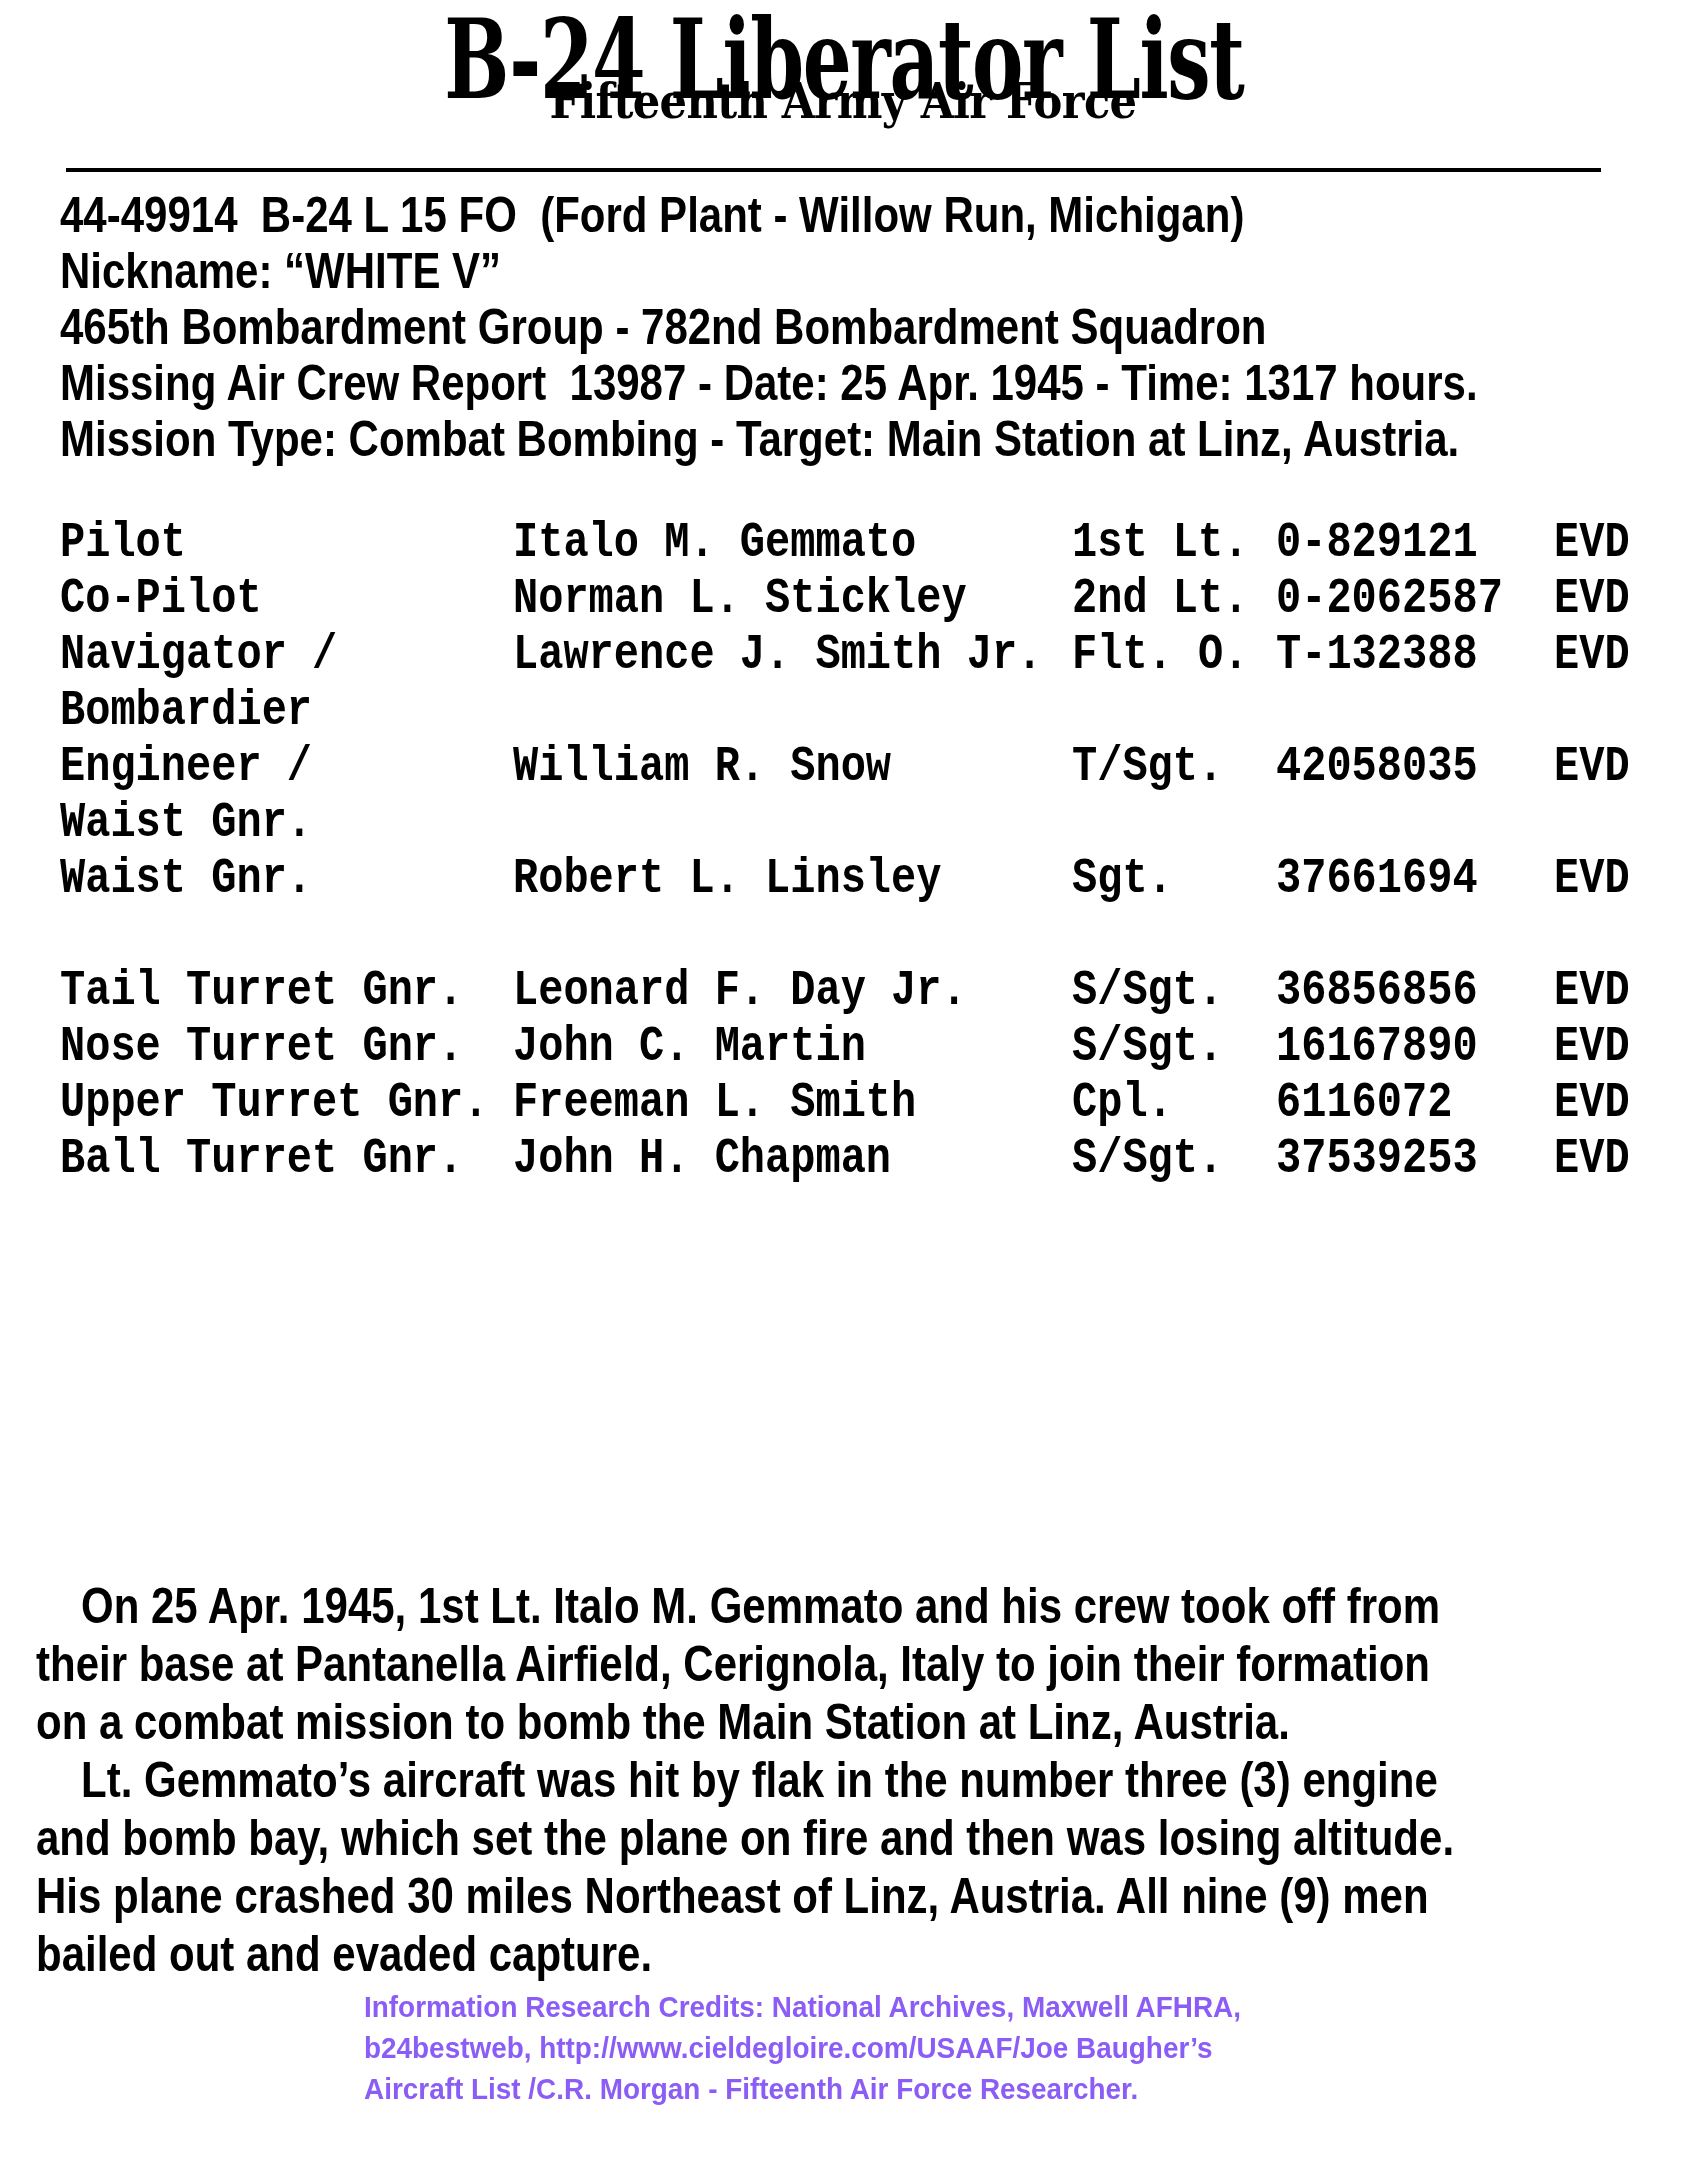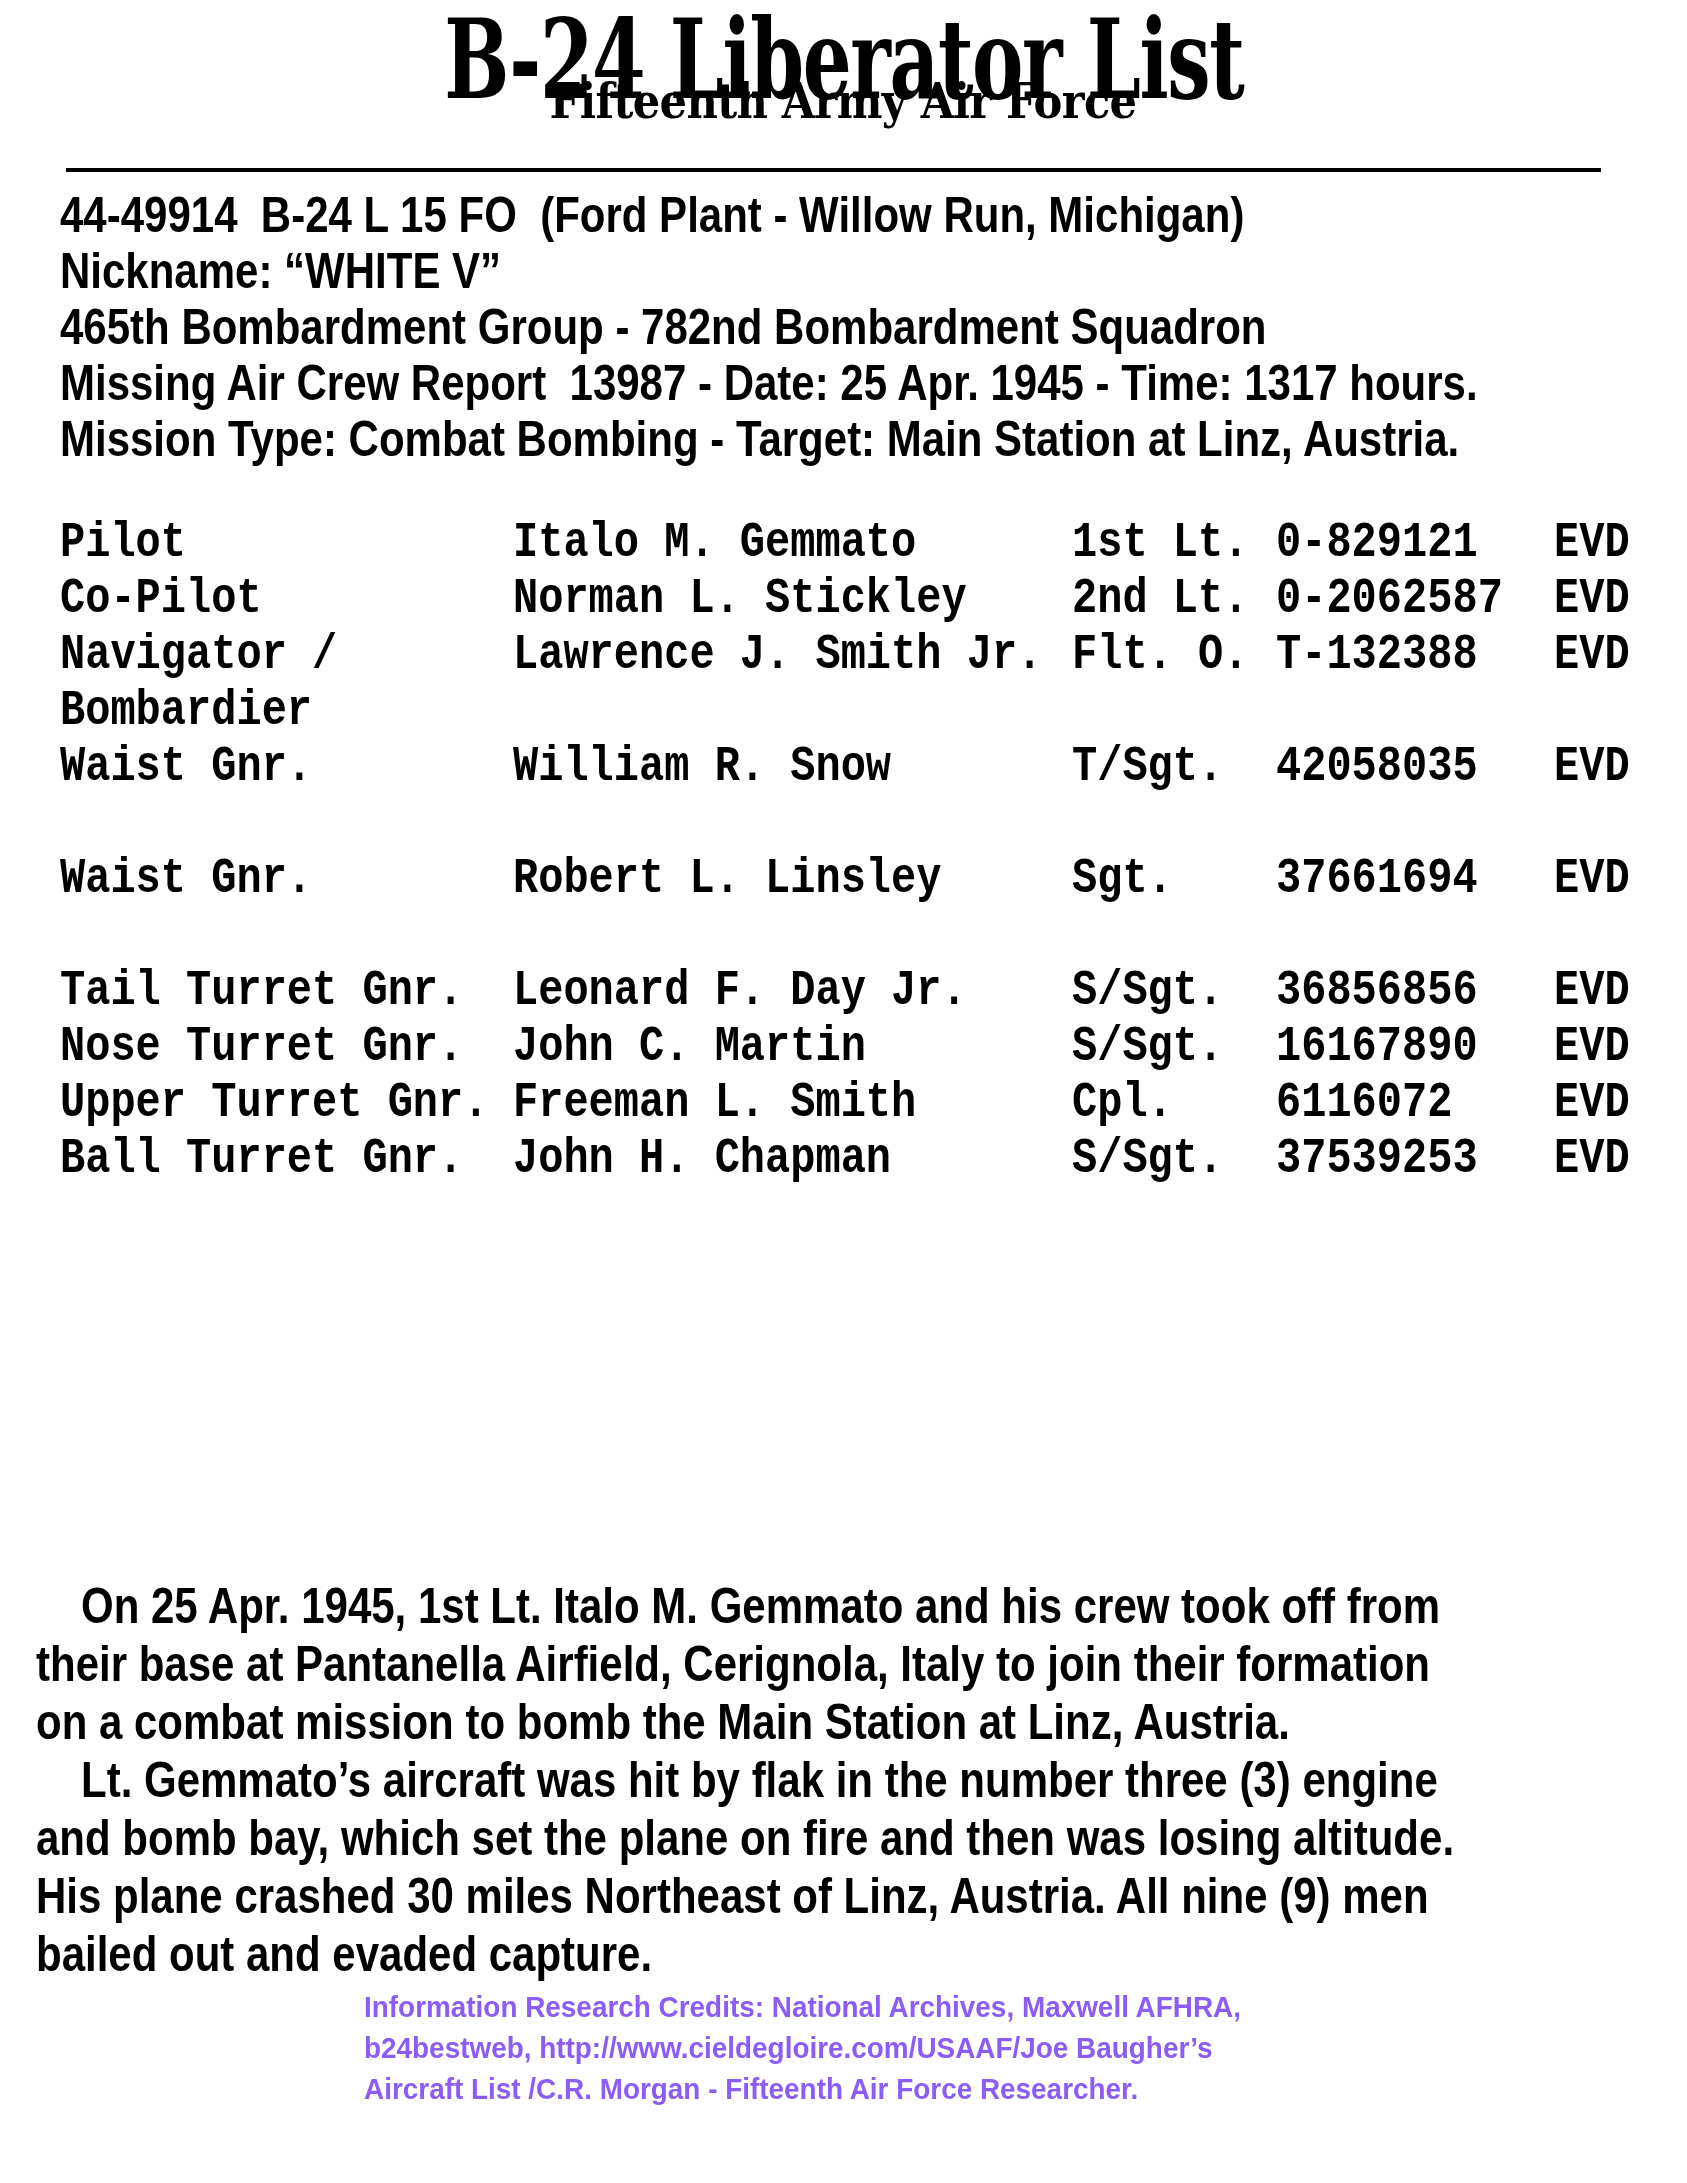--- a/index.html
+++ b/index.html
@@ -101,20 +101,21 @@
         <div class="rl"><span class="cx">Bombardier</span></div>
       </div>
       <span class="cell c-name cx">Lawrence J. Smith Jr.</span>
       <span class="cell c-rank cx">Flt. O.</span>
       <span class="cell c-serial cx">T-132388</span>
       <span class="cell c-status cx">EVD</span>
     </div>
 
     <div class="crew-row h2">
       <div class="role">
+        <div class="rl"><span class="cx">Engineer /</span></div>
         <div class="rl"><span class="cx">Waist Gnr.</span></div>
       </div>
       <span class="cell c-name cx">William R. Snow</span>
       <span class="cell c-rank cx">T/Sgt.</span>
       <span class="cell c-serial cx">42058035</span>
       <span class="cell c-status cx">EVD</span>
     </div>
 
     <div class="crew-row h2">
       <div class="role">

